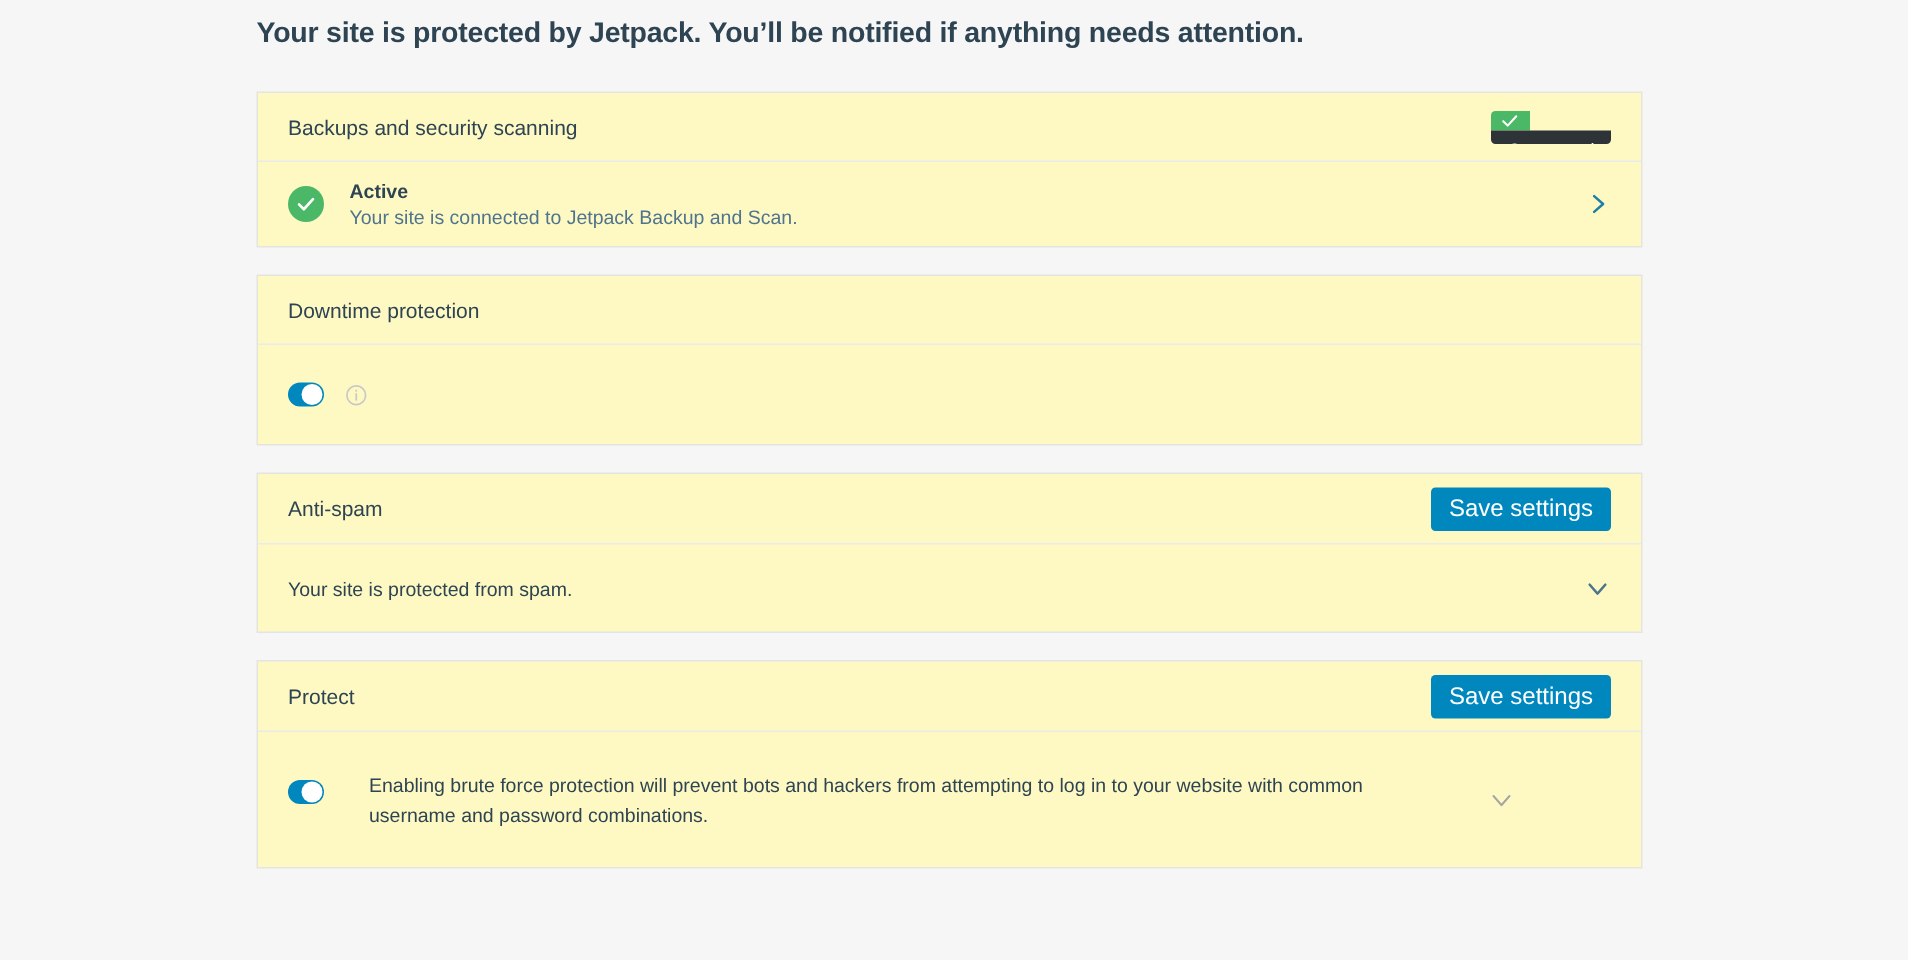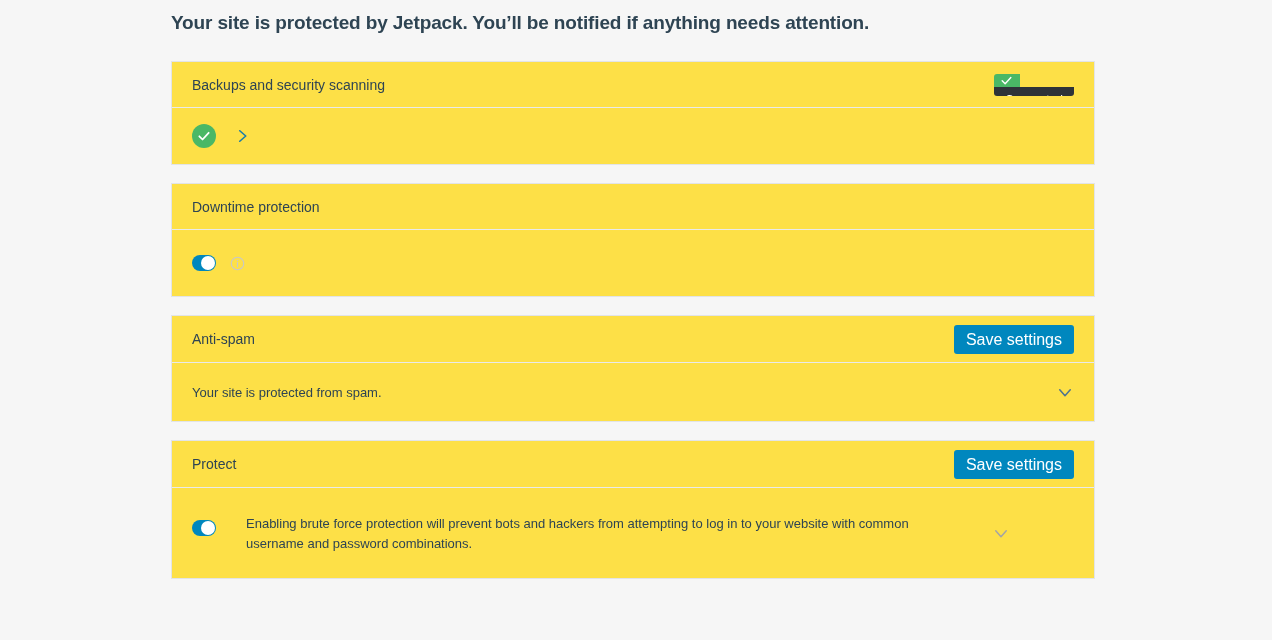--- a/index.html
+++ b/index.html
@@ -32,21 +32,21 @@
   }
 
   .cards {
     position: absolute;
     left: 171px;
     top: 61px;
     width: 924px;
   }
 
   .card {
-    background: #fde047;
+    background: #fef9c3;
     border: 1px solid #e2e4e7;
     box-sizing: border-box;
     margin-bottom: 18px;
   }
 
   .card-header {
     display: flex;
     align-items: center;
     justify-content: space-between;
     height: 46px;
@@ -239,20 +239,24 @@
           <span class="badge-label">Connected</span>
         </span>
       </div>
 
       <div class="status-row">
         <span class="status-circle">
           <svg width="14" height="14" viewBox="0 0 24 24" fill="none" stroke="#ffffff" stroke-width="3" stroke-linecap="round" stroke-linejoin="round">
               <polyline points="4,12.5 9.5,18 20,6.5"></polyline>
             </svg>
         </span>
+        <span class="status-text">
+          <div class="status-title">Active</div>
+          <div class="status-desc">Your site is connected to Jetpack Backup and Scan.</div>
+        </span>
         <span class="icon-slot">
           <svg width="18" height="18" viewBox="0 0 24 24" fill="none" stroke="#1d7ea6" stroke-width="2.2" stroke-linecap="round" stroke-linejoin="round">
               <polyline points="9,5 17,12 9,19"></polyline>
             </svg>
         </span>
       </div>
     </div>
 
     <div class="card">
       <div class="card-header">

